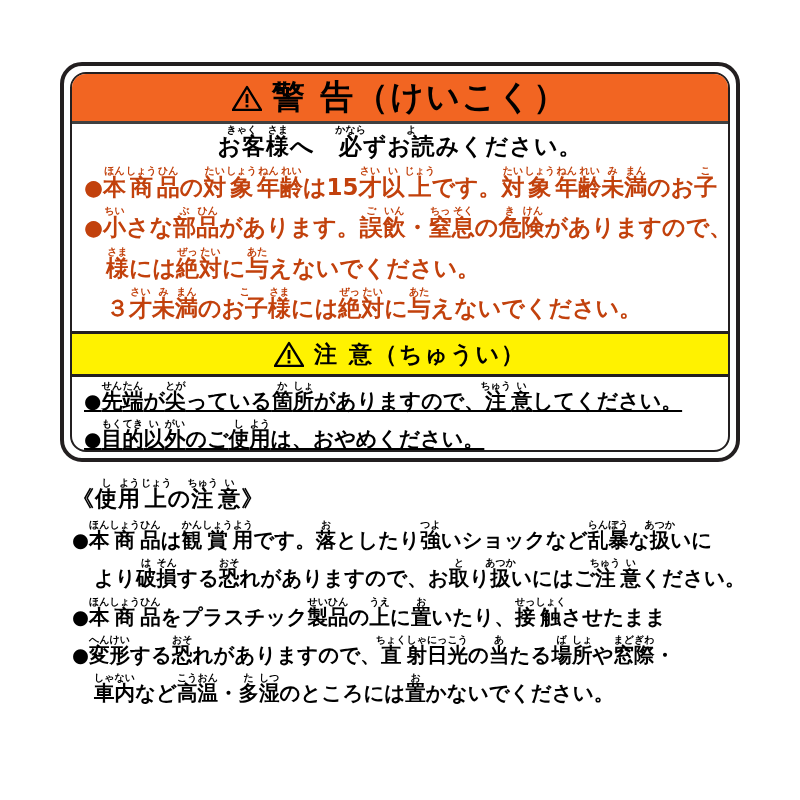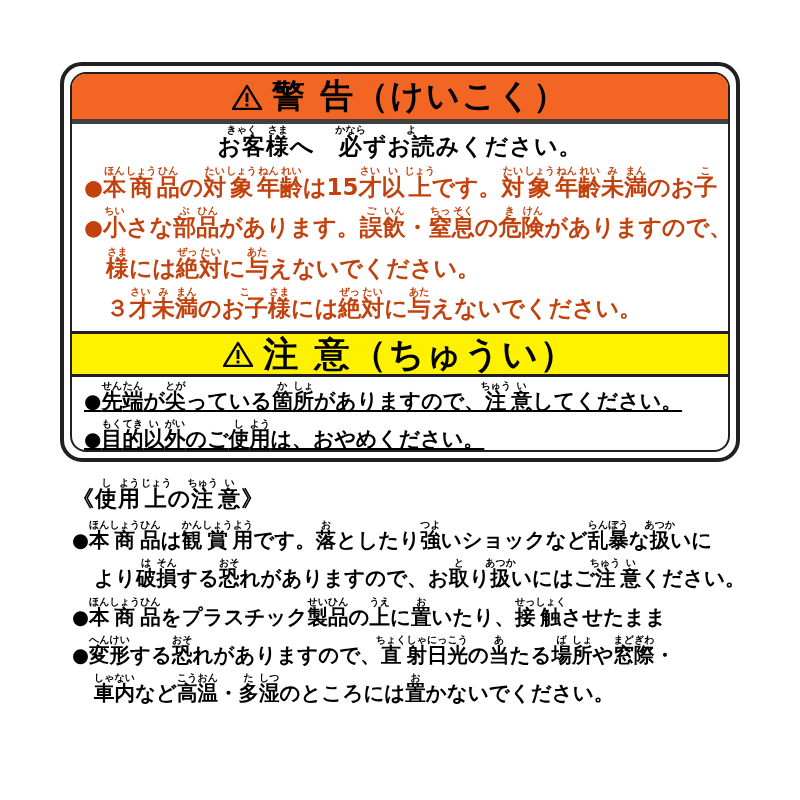--- a/index.html
+++ b/index.html
@@ -53,30 +53,30 @@
     display: flex;
     align-items: center;
     justify-content: center;
     gap: 10px;
     font-weight: bold;
     letter-spacing: 2px;
   }
   .band-warning {
     height: 50px;
     background: #f26522;
-    border-bottom: 5px solid #404040;
+    border-bottom: 3px solid #404040;
     font-size: 33px;
     color: #000;
   }
   .band-caution {
     height: 46px;
     background: #fff200;
     border-top: 3px solid #231f20;
     border-bottom: 3px solid #231f20;
-    font-size: 35px;
+    font-size: 23px;
     color: #000;
   }
 
   .tri-icon {
     display: inline-block;
     position: relative;
     width: 30px;
     height: 26px;
     vertical-align: middle;
   }

